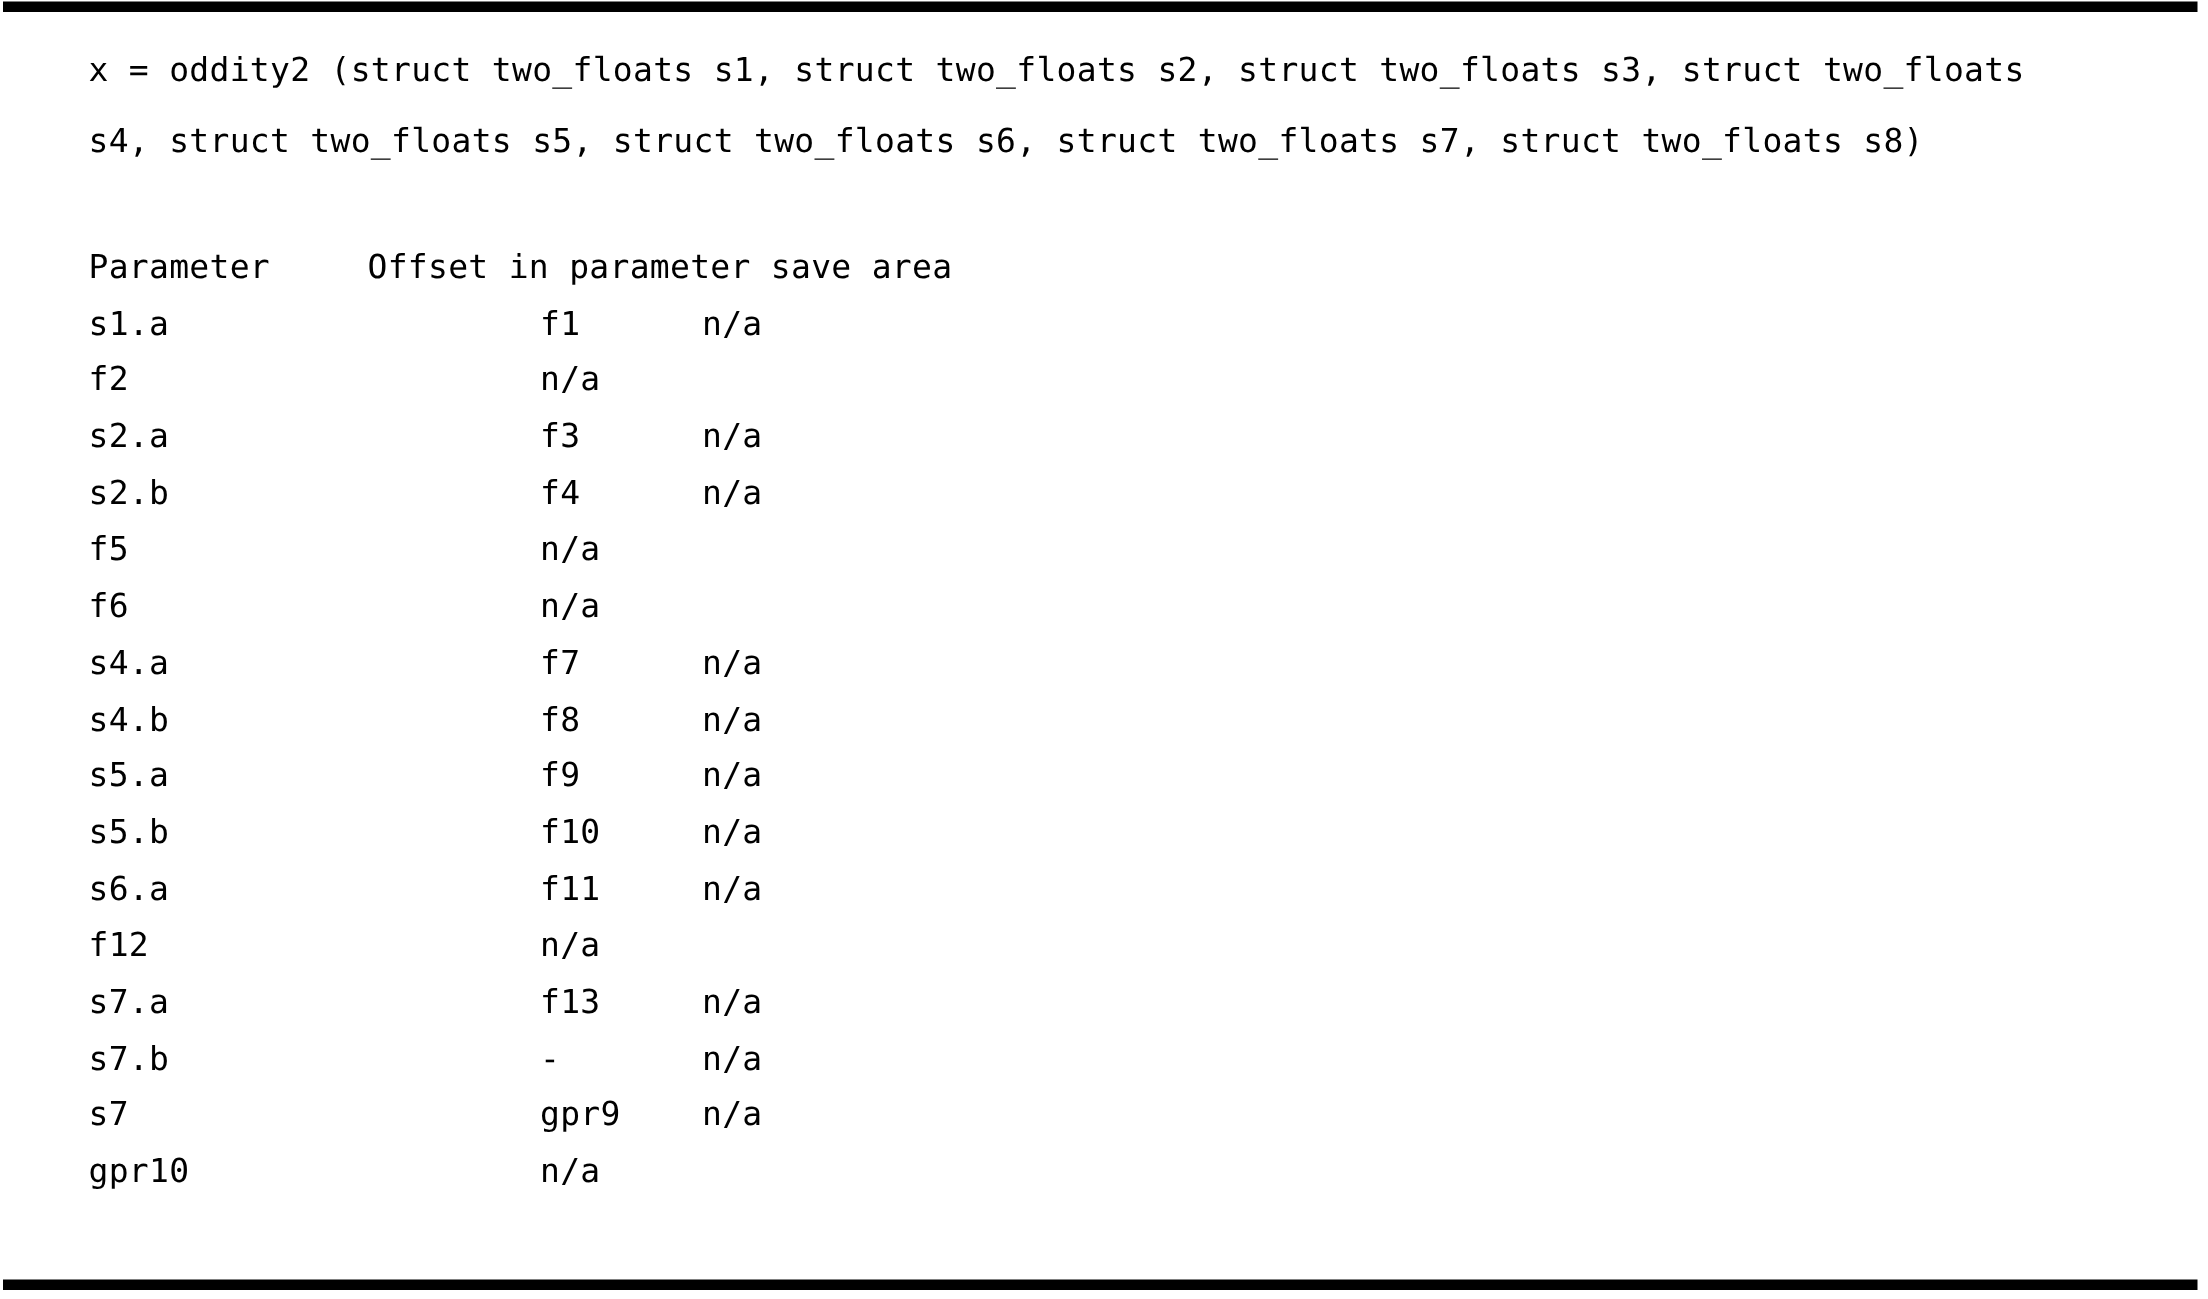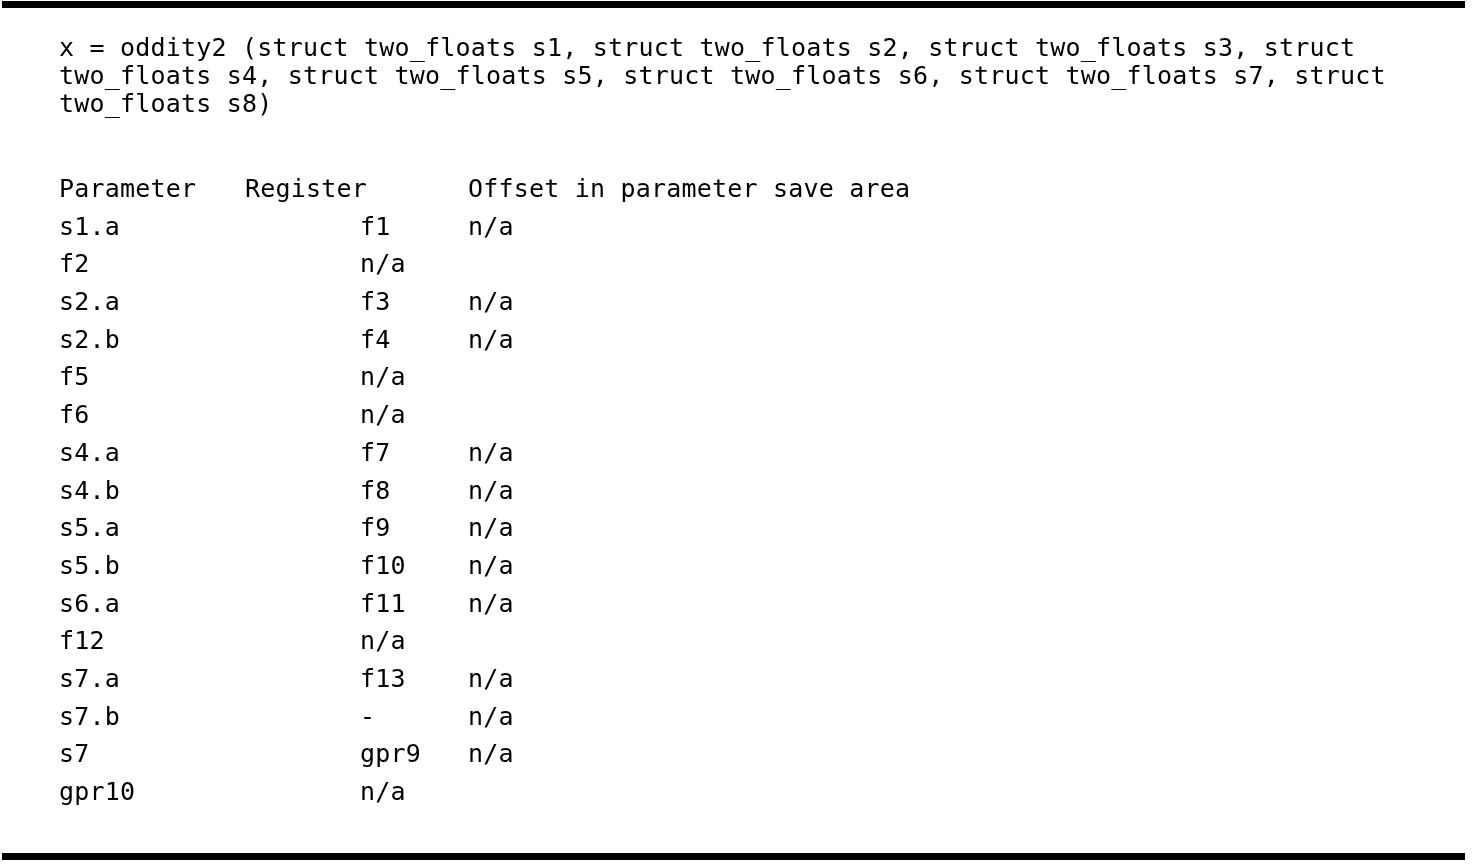--- a/index.html
+++ b/index.html
@@ -22,32 +22,32 @@
     width: 1463px;
     height: 7px;
     background: #000000;
   }
   .rule-top { top: 1px; }
   .rule-bottom { top: 853px; }
 
   .content {
     position: absolute;
     left: 59px;
-    top: 34px;
-    font-size: 25px;
-    line-height: 28px;
+    top: 24px;
+    font-size: 22px;
+    line-height: 47px;
     letter-spacing: 0.2px;
     white-space: normal;
   }
   .signature {
     width: 1340px;
     word-spacing: 0;
   }
   .param-table {
-    margin-top: 57px;
+    margin-top: 37px;
   }
   .thead {
     display: grid;
     grid-template-columns: 186px 223px auto;
     height: 37.7px;
   }
   .trow {
     display: grid;
     grid-template-columns: 301px 108px auto;
     height: 37.7px;
@@ -58,21 +58,20 @@
 <body>
 
 <div class="rule rule-top"></div>
 
 <div class="content">
   <div class="signature">x = oddity2 (struct two_floats s1, struct two_floats s2, struct two_floats s3, struct two_floats s4, struct two_floats s5, struct two_floats s6, struct two_floats s7, struct two_floats s8)</div>
 
   <div class="param-table">
     <div class="thead">
       <span class="cell">Parameter</span>
-      <span class="cell">Register</span>
       <span class="cell">Offset in parameter save area</span>
     </div>
     <div id="rows">
   <div class="trow">
     <span class="cell c-param">s1.a</span>
     <span class="cell c-reg">f1</span>
     <span class="cell c-off">n/a</span>
   </div>
 
   <div class="trow">

